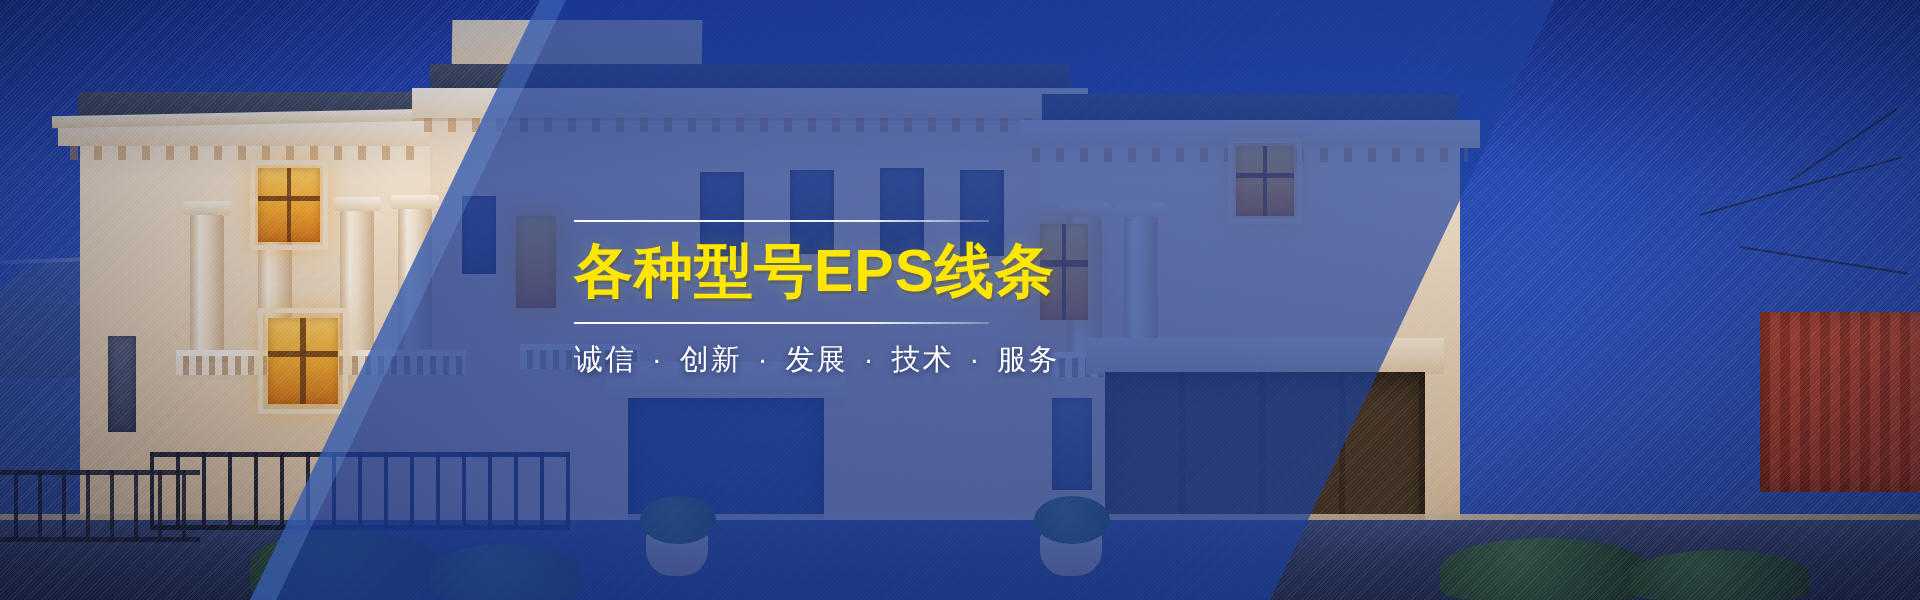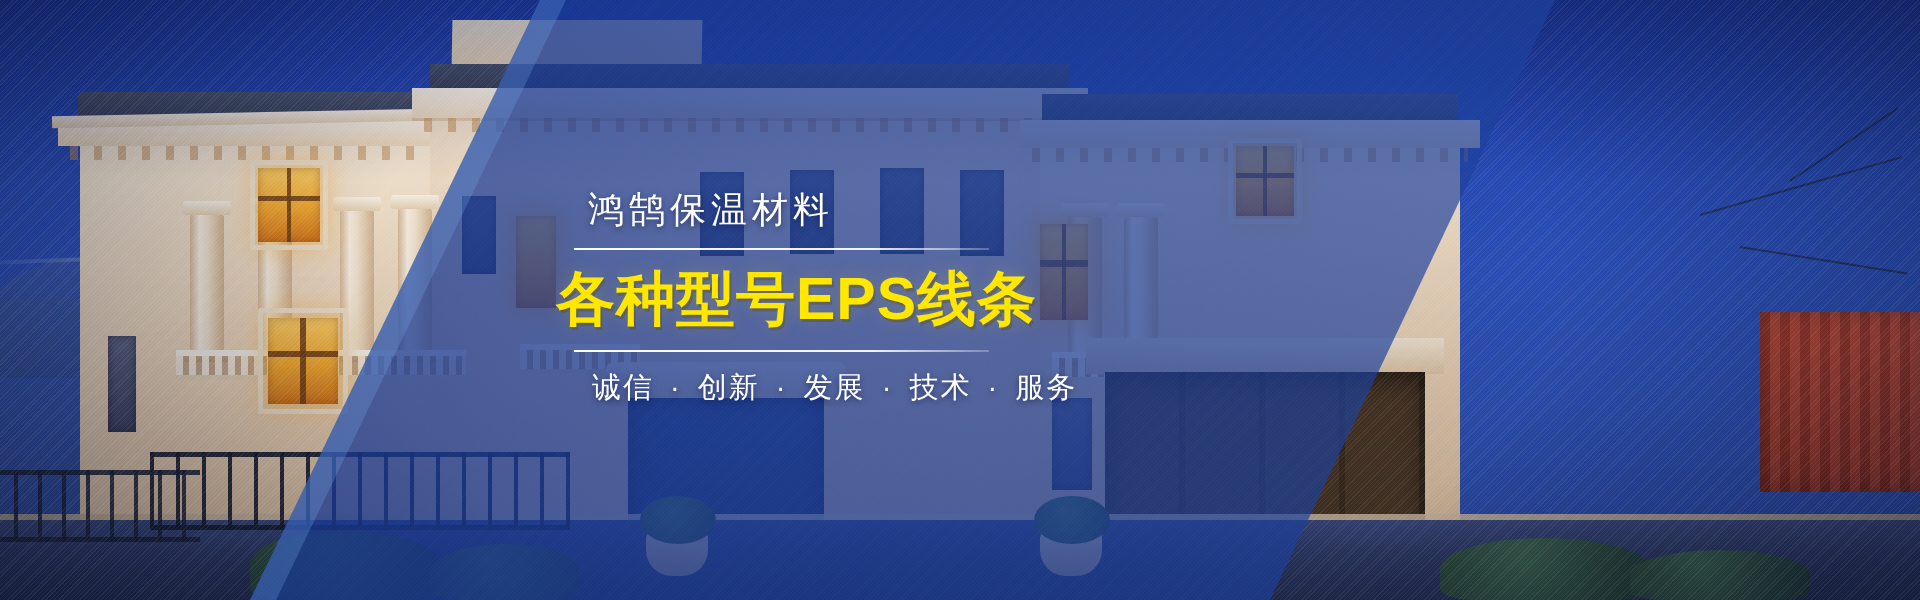--- a/index.html
+++ b/index.html
@@ -280,30 +280,30 @@
 
   .rule{
     height:2px; width:415px; margin-left:18px;
     background:linear-gradient(90deg, rgba(255,255,255,.98), rgba(255,255,255,.92) 72%, rgba(255,255,255,.25));
   }
   .rule.top{ margin-bottom:16px; }
   .rule.bottom{ margin-top:18px; margin-bottom:16px; }
 
   .headline{
     color:#ffe700; font-size:59px; font-weight:bold; letter-spacing:1px;
-    line-height:1.13; margin-left:0;
+    line-height:1.13; margin-left:18px;
     text-shadow:
       2px 3px 0 rgba(90,70,10,.30),
       0 0 18px rgba(255,231,0,.18);
   }
   .headline .ln{ display:block; white-space:nowrap; }
 
   .tagline{
     color:#ffffff; font-size:29px; font-weight:400; letter-spacing:2px;
-    margin-left:36px; white-space:nowrap;
+    margin-left:18px; white-space:nowrap;
     text-shadow:0 2px 6px rgba(0,10,45,.55);
   }
   .tagline .sep{ padding:0 6px; opacity:.95; }
 </style>
 </head>
 <body>
 
 <div class="banner">
 
   <div class="photo">
@@ -399,21 +399,20 @@
     <div class="grade"></div>
     <div class="vignette"></div>
     <div class="screen-tex"></div>
   </div>
 
   <div class="panel"></div>
   <div class="panel-edge-l"></div>
 
   <div class="content">
 
-    <div class="brand">鸿鹄保温材料</div>
 
     <div class="rule top"></div>
 
     <div class="headline">
       <span class="ln">各种型号EPS线条</span>
     </div>
 
     <div class="rule bottom"></div>
 
     <div class="tagline">

